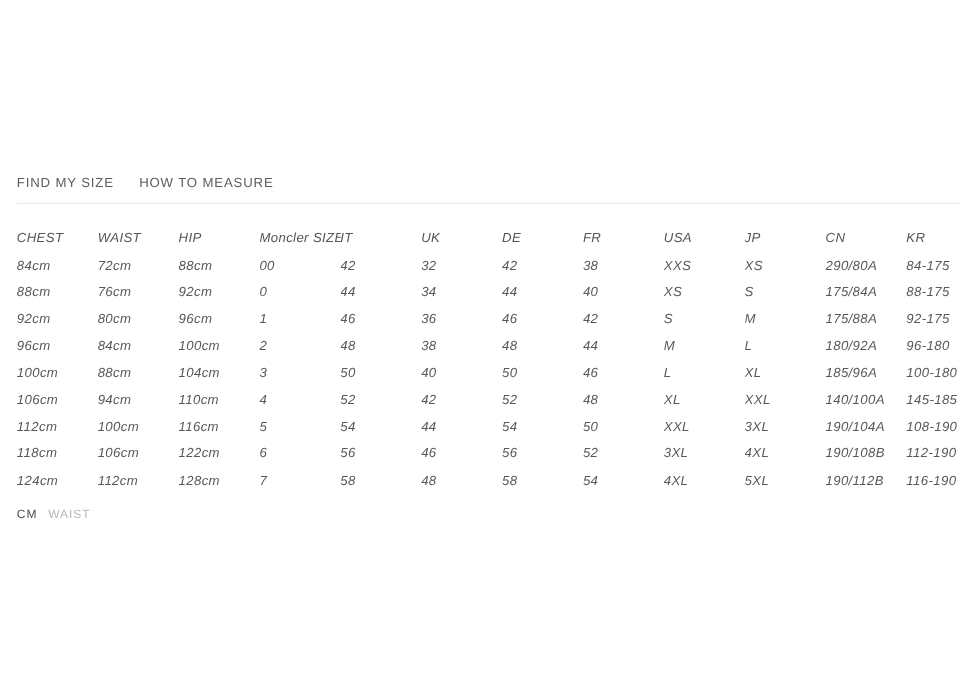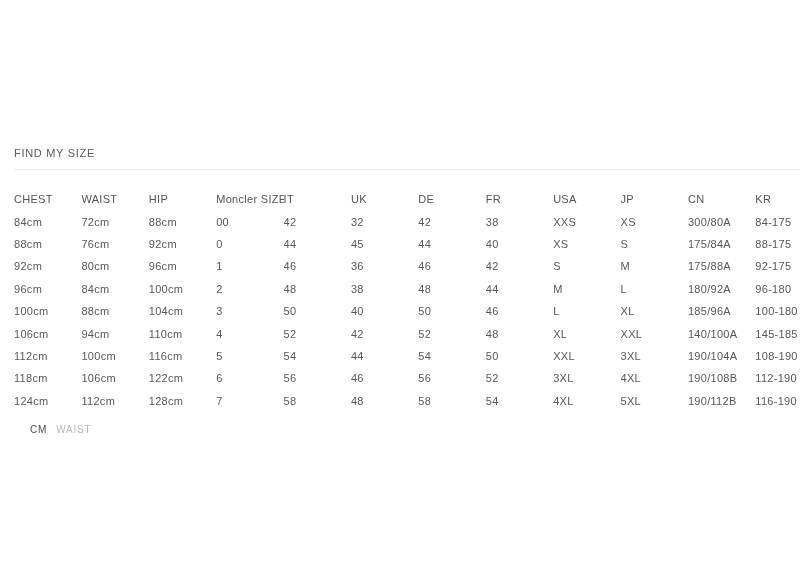--- a/index.html
+++ b/index.html
@@ -50,32 +50,33 @@
   .size-table {
     margin-left: 14px;
     margin-top: 18px;
     width: 786px;
   }
   .trow {
     display: grid;
     grid-template-columns: repeat(11, 67.4px) 1fr;
     height: 22.4px;
     align-items: center;
+    font-style: italic;
   }
   .cell {
     font-size: 11px;
     letter-spacing: 0.3px;
     color: #585858;
     white-space: nowrap;
     overflow: hidden;
   }
   .thead .cell { color: #555555; }
 
   .unit-toggle {
-    margin-left: 30px;
+    margin-left: 14px;
     margin-top: 12px;
     display: flex;
     gap: 9px;
     align-items: center;
   }
   .unit-btn {
     font-size: 10px;
     letter-spacing: 0.8px;
     background: none;
     border: none;
@@ -87,20 +88,21 @@
   .unit-btn.muted { color: #b9b9b9; }
 </style>
 </head>
 <body>
 
 <div class="page">
 
 
   <nav class="tabs">
     <button class="tab">FIND MY SIZE</button>
+    <button class="tab">HOW TO MEASURE</button>
   </nav>
 
   <div class="size-table">
     <div class="trow thead" id="table-head">
         <span class="cell">CHEST</span>
         <span class="cell">WAIST</span>
         <span class="cell">HIP</span>
         <span class="cell">Moncler SIZE</span>
         <span class="cell">IT</span>
         <span class="cell">UK</span>
@@ -116,30 +118,30 @@
           <span class="cell">84cm</span>
           <span class="cell">72cm</span>
           <span class="cell">88cm</span>
           <span class="cell">00</span>
           <span class="cell">42</span>
           <span class="cell">32</span>
           <span class="cell">42</span>
           <span class="cell">38</span>
           <span class="cell">XXS</span>
           <span class="cell">XS</span>
-          <span class="cell">300/80A</span>
+          <span class="cell">290/80A</span>
           <span class="cell">84-175</span>
         </div>
         <div class="trow">
           <span class="cell">88cm</span>
           <span class="cell">76cm</span>
           <span class="cell">92cm</span>
           <span class="cell">0</span>
           <span class="cell">44</span>
-          <span class="cell">45</span>
+          <span class="cell">34</span>
           <span class="cell">44</span>
           <span class="cell">40</span>
           <span class="cell">XS</span>
           <span class="cell">S</span>
           <span class="cell">175/84A</span>
           <span class="cell">88-175</span>
         </div>
         <div class="trow">
           <span class="cell">92cm</span>
           <span class="cell">80cm</span>

